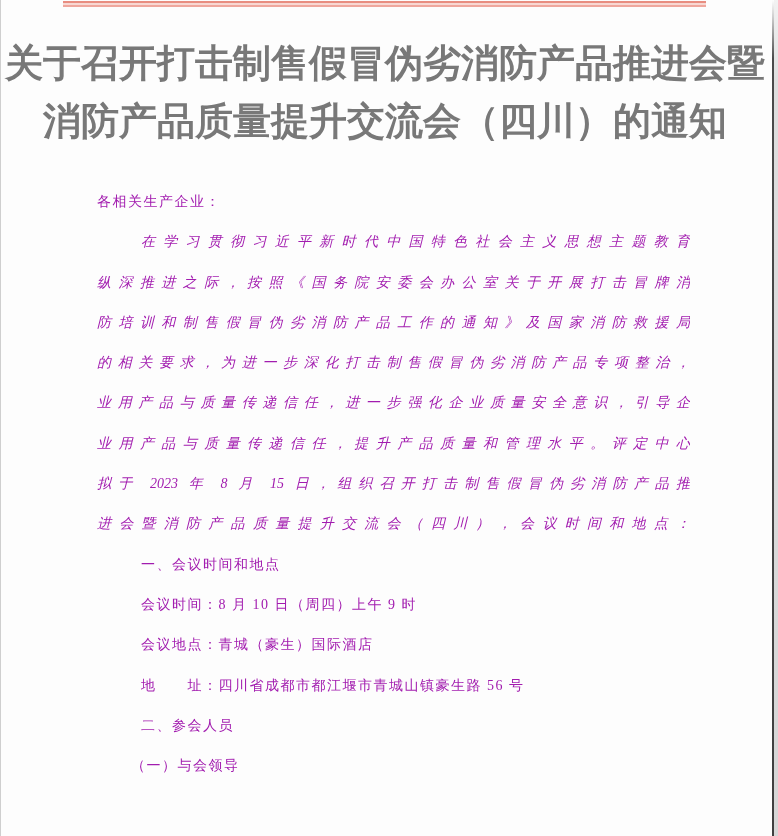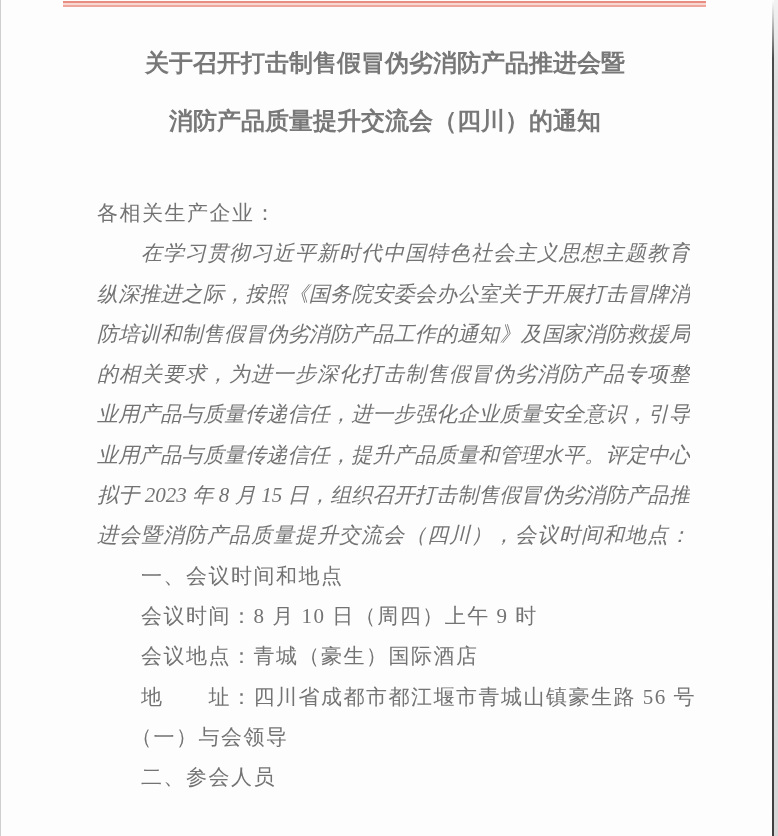--- a/index.html
+++ b/index.html
@@ -24,27 +24,27 @@
   .red-rule{
     position:absolute;left:63px;top:1px;width:643px;height:2px;
     background:#f8d8d3;
     border-top:2px solid #e88d80;
     border-bottom:2px solid #efa79d;
   }
   
   .title-block{
     position:absolute;top:34px;left:0;width:770px;
     text-align:center;color:#787878;
-    font-weight:700;font-size:24px;letter-spacing:0;
+    font-weight:700;font-size:38px;letter-spacing:0;
   }
   .title-line{height:58px;line-height:58px;white-space:nowrap;}
   
   .body-block{
-    position:absolute;top:193px;left:97px;width:593px;
-    color:#737373;font-size:21px;
+    position:absolute;top:182px;left:97px;width:593px;
+    color:#a21caf;font-size:14px;
   }
   .bline{
     height:40.3px;line-height:40.3px;white-space:nowrap;
     letter-spacing:1.5px;
   }
   .just{
     white-space:normal;
     text-align:justify;text-align-last:justify;
     -moz-text-align-last:justify;
     text-justify:inter-character;
@@ -78,17 +78,17 @@
     <div class="bline just">防培训和制售假冒伪劣消防产品工作的通知》及国家消防救援局</div>
     <div class="bline just">的相关要求，为进一步深化打击制售假冒伪劣消防产品专项整治，</div>
     <div class="bline just">业用产品与质量传递信任，进一步强化企业质量安全意识，引导企</div>
     <div class="bline just">业用产品与质量传递信任，提升产品质量和管理水平。评定中心</div>
     <div class="bline just">拟于 2023 年 8 月 15 日，组织召开打击制售假冒伪劣消防产品推</div>
     <div class="bline just">进会暨消防产品质量提升交流会（四川），会议时间和地点：</div>
     <div class="bline ind">一、会议时间和地点</div>
     <div class="bline ind">会议时间：8 月 10 日（周四）上午 9 时</div>
     <div class="bline ind">会议地点：青城（豪生）国际酒店</div>
     <div class="bline ind">地　　址：四川省成都市都江堰市青城山镇豪生路 56 号</div>
+    <div class="bline ind">二、参会人员</div>
     <div class="bline ind-paren">（一）与会领导</div>
-    <div class="bline ind">二、参会人员</div>
   </div>
 
 </div>
 
 </body></html>

